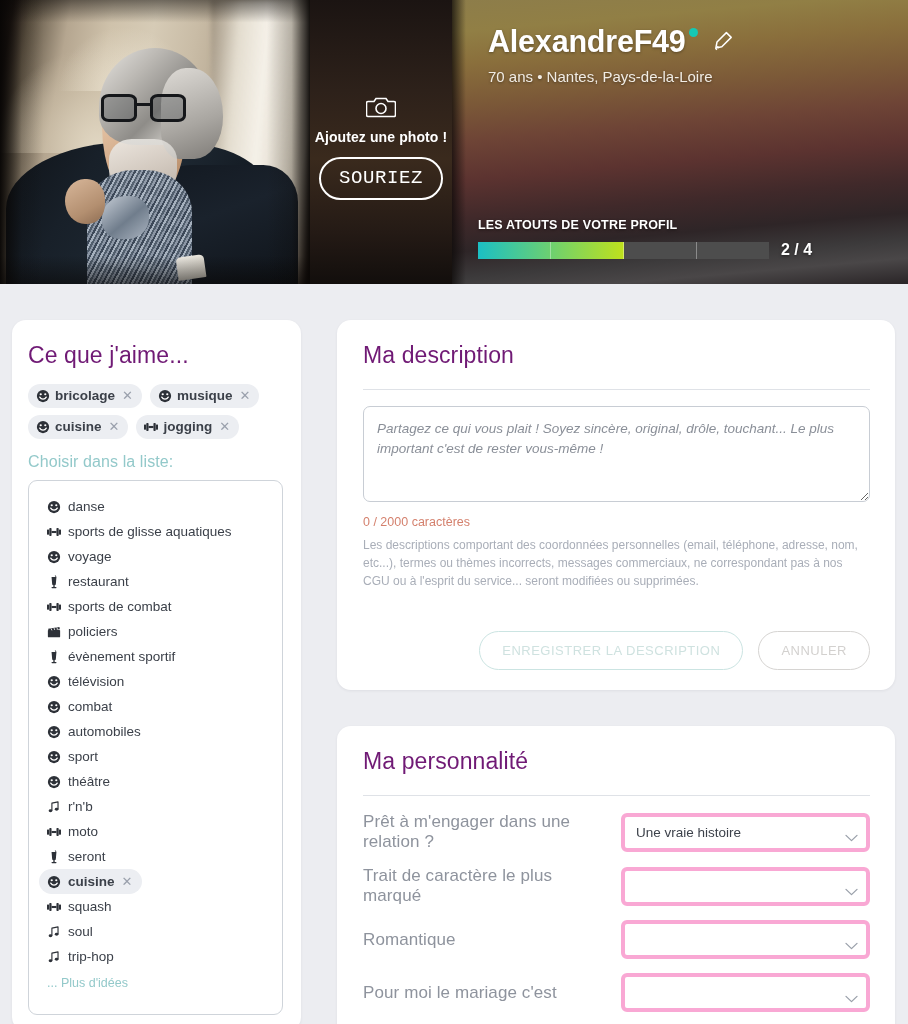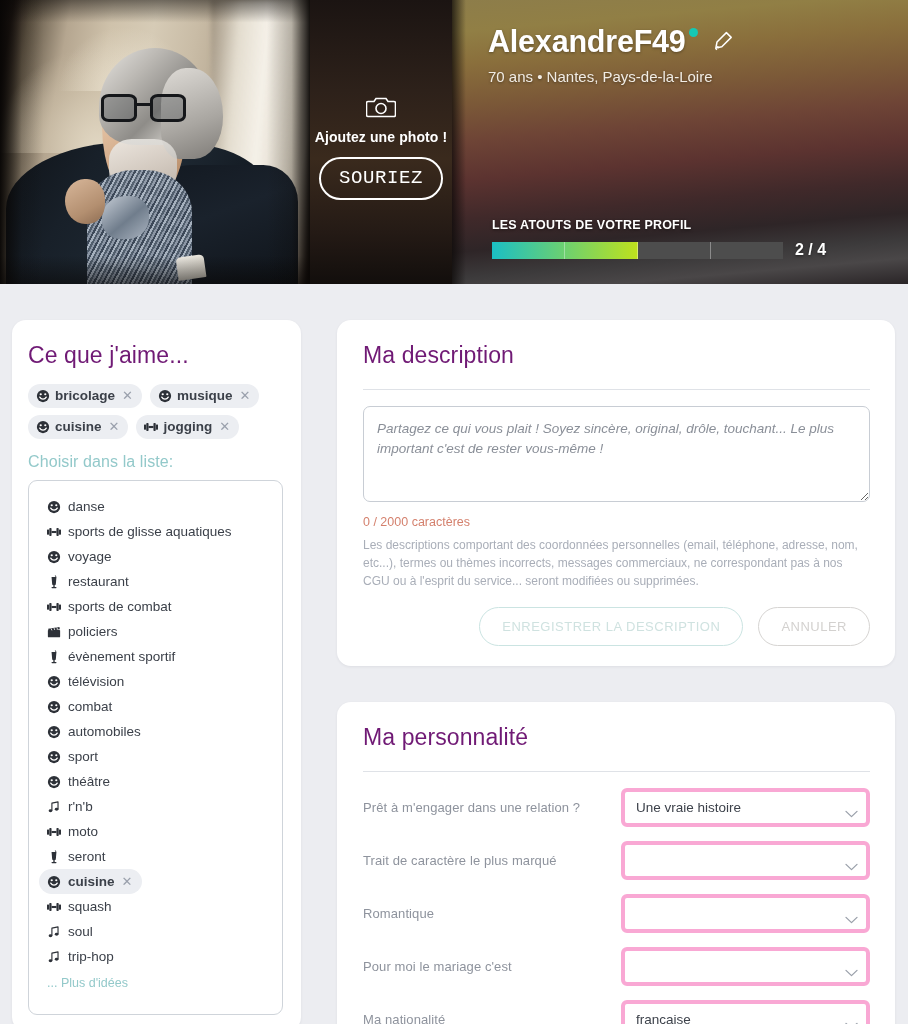--- a/index.html
+++ b/index.html
@@ -173,21 +173,21 @@
   .online-dot {
     width: 9px; height: 9px; border-radius: 50%;
     background: #15c8b4; margin: 2px 0 0 3px; flex: 0 0 auto;
   }
   .pencil-icon { margin: 4px 0 0 14px; width: 22px; height: 22px; }
   .meta {
     margin-top: 11px; color: #f1ece4; font-size: 15px;
     text-shadow: 0 1px 3px rgba(0,0,0,.4);
   }
   .atouts {
-    position: absolute; left: 40px; bottom: 25px; width: 352px;
+    position: absolute; left: 26px; bottom: 25px; width: 352px;
   }
   .atouts-label {
     color: #fff; font-size: 12.5px; font-weight: bold;
     letter-spacing: .2px; text-shadow: 0 1px 3px rgba(0,0,0,.5);
   }
   .progress-row { display: flex; align-items: center; margin-top: 9px; gap: 12px; }
   .progress-track {
     position: relative; width: 291px; height: 17px;
     background: #4d4d4d; overflow: hidden;
   }
@@ -273,33 +273,33 @@
     line-height: 1.5; max-width: 510px;
   }
   .btn-row {
     display: flex; justify-content: flex-end; gap: 15px;
     margin-top: 17px;
   }
   .btn {
     border-radius: 22px; background: transparent;
     font-family: "Liberation Sans", sans-serif;
     font-size: 13px; letter-spacing: .5px;
-    padding: 11px 22px; cursor: pointer;
+    padding: 11px 22px; cursor: pointer; margin-top: 24px;
   }
   .btn-save { border: 1px solid #cbe4e2; color: #cfe2e0; }
   .btn-cancel { border: 1px solid #d6d4d2; color: #d3d1cf; }
 
   
   .card-perso { margin-top: 36px; padding: 22px 25px 26px 26px; }
   .perso-rows { margin-top: 16px; }
   .perso-row {
     display: flex; align-items: center; gap: 12px; margin-bottom: 14px;
   }
   .perso-label {
-    flex: 1; font-size: 13px; color: #8e939d; letter-spacing: .1px;
+    flex: 1; font-size: 17px; color: #8e939d; letter-spacing: .1px;
   }
   .select-wrap {
     position: relative; flex: 0 0 249px; width: 249px;
   }
   .select-box {
     width: 100%; height: 39px;
     border: 4px solid #f9a8d4; border-radius: 6px;
     background: #fff; padding: 0 34px 0 11px;
     display: flex; align-items: center;
     font-size: 13.5px; color: #3d424b; cursor: pointer;

